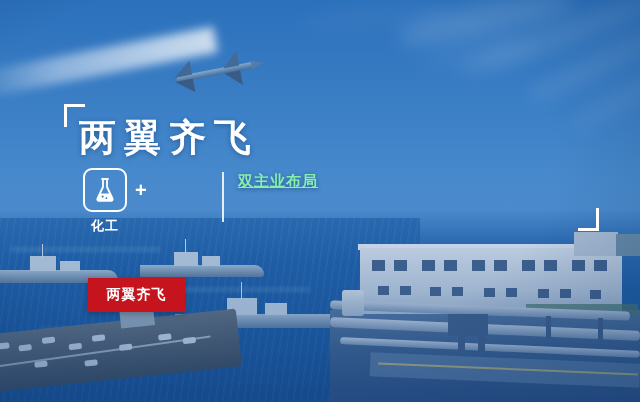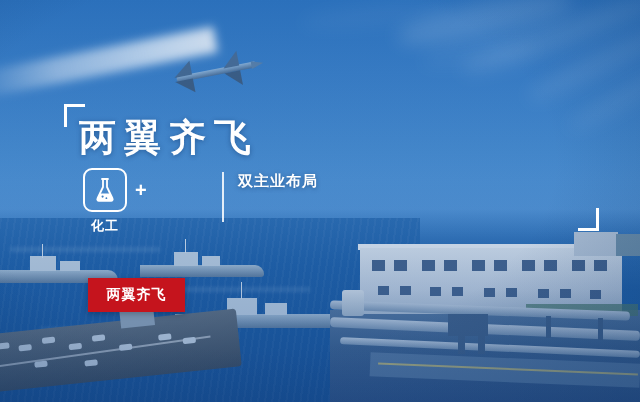--- a/index.html
+++ b/index.html
@@ -172,22 +172,22 @@
     width:44px;height:44px;border:2px solid #ffffff;border-radius:9px;
     display:flex;align-items:center;justify-content:center;
     box-sizing:border-box;
   }
   .icolabel{margin-top:5px;color:#ffffff;font-size:13px;font-weight:bold;letter-spacing:1px;white-space:nowrap;}
   .plus{color:#ffffff;font-size:20px;font-weight:bold;margin:0 7px;line-height:44px;}
 
   .divider{position:absolute;left:222px;top:172px;width:2px;height:50px;background:rgba(255,255,255,.85);}
 
   .subwrap{position:absolute;left:238px;top:170px;}
-  .sub1{color:#ffffff;font-size:15px;font-weight:bold;letter-spacing:1px;line-height:22px;white-space:nowrap;
-        text-shadow:0 1px 4px rgba(10,45,95,.5);}
+  .sub1{color:#86efac;font-size:15px;font-weight:bold;letter-spacing:1px;line-height:22px;white-space:nowrap;
+        text-shadow:0 1px 4px rgba(10,45,95,.5);text-decoration:underline;}
   .sub2{color:#ffffff;font-size:15px;font-weight:bold;letter-spacing:.5px;line-height:24px;margin-top:4px;white-space:nowrap;
         text-shadow:0 1px 4px rgba(10,45,95,.5);}
 
   .cta{
     position:absolute;left:88px;top:278px;width:97px;height:34px;
     background:#c5141d;color:#ffffff;
     display:flex;align-items:center;justify-content:center;
     font-size:14px;font-weight:bold;letter-spacing:1px;
     border:none;cursor:pointer;
     box-shadow:0 2px 6px rgba(0,0,0,.25);

